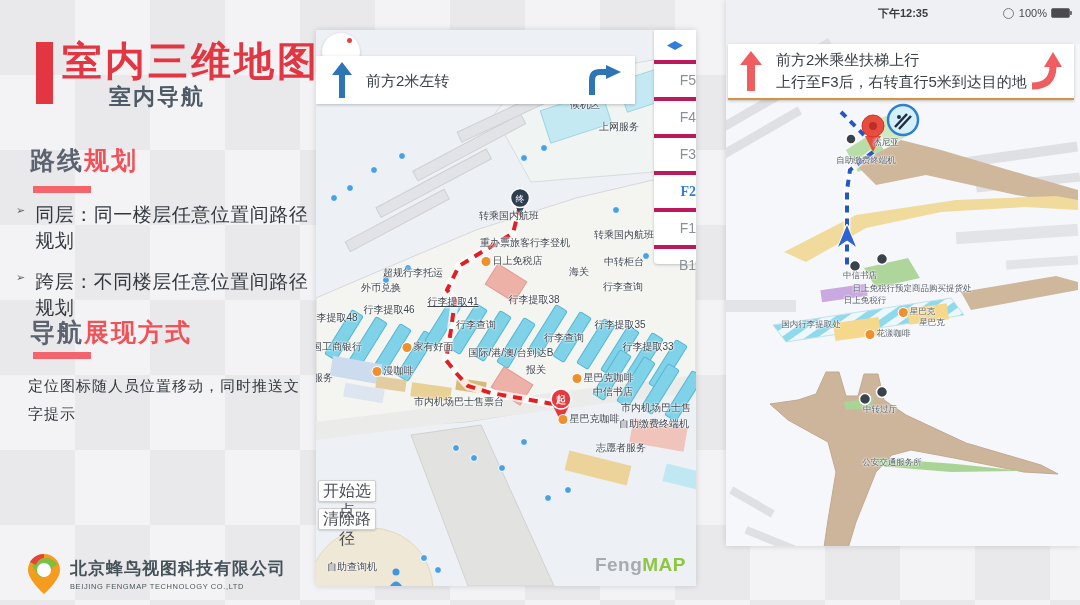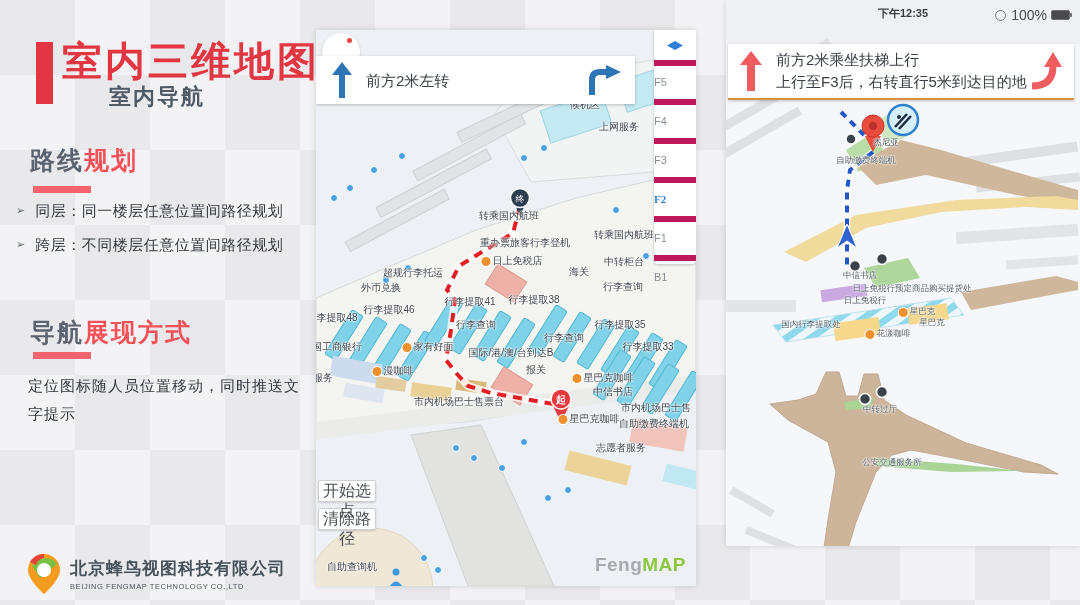--- a/index.html
+++ b/index.html
@@ -13,21 +13,21 @@
   
   .red-bar{position:absolute;left:36px;top:42px;width:17px;height:62px;background:#e23742;}
   .title{position:absolute;left:62px;top:34px;font-size:40px;font-weight:bold;color:#e23742;letter-spacing:3px;}
   .subtitle{position:absolute;left:64px;top:82px;font-size:22px;font-weight:bold;color:#4e5a66;letter-spacing:2px;margin-left:45px;}
   .sec-head{position:absolute;left:30px;font-size:25px;font-weight:bold;letter-spacing:2px;}
   .sec-head .dark{color:#5b6370;} .sec-head .red{color:#f25158;}
   .sec-underline{position:absolute;left:33px;width:58px;height:7px;background:#f4646c;}
   .bullets{position:absolute;left:16px;top:202px;width:300px;}
   .bullet{display:flex;align-items:flex-start;margin-bottom:15px;}
   .barrow{font-size:11px;color:#5a6068;margin:2px 10px 0 0;}
-  .bullet em{font-style:normal;font-size:15px;color:#33383f;letter-spacing:.5px;}
+  .bullet em{font-style:normal;font-size:19px;color:#33383f;letter-spacing:.5px;}
   .para{position:absolute;left:28px;top:372px;width:282px;font-size:15px;line-height:28px;color:#33383f;letter-spacing:1px;}
   .footer{position:absolute;left:26px;top:552px;display:flex;align-items:center;}
   .footer .txt{margin-left:8px;}
   .company-cn{font-size:17px;font-weight:bold;color:#45525a;letter-spacing:1px;}
   .company-en{font-size:7.5px;color:#48565c;letter-spacing:.6px;margin-top:2px;}
   
   .phone{position:absolute;overflow:hidden;box-shadow:0 0 6px rgba(0,0,0,.15);}
   .phone-mid{left:316px;top:30px;width:380px;height:556px;background:#edf0f4;}
   .phone-right{left:726px;top:0;width:354px;height:546px;background:#f6f7fa;}
   .label-layer{position:absolute;inset:0;pointer-events:none;z-index:3;}
@@ -40,34 +40,34 @@
   .nav-banner{position:absolute;background:#fff;box-shadow:0 1px 3px rgba(0,0,0,.22);display:flex;align-items:center;z-index:4;}
   .banner-mid{left:0;top:26px;width:319px;height:48px;}
   .banner-mid .ln{font-size:15px;color:#3a4047;line-height:21px;}
   .banner-text{flex:1;margin-left:14px;}
   .compass{position:absolute;left:6px;top:3px;width:38px;height:38px;border-radius:50%;background:#fff;box-shadow:0 1px 3px rgba(0,0,0,.2);z-index:2;}
   .compass::after{content:"";position:absolute;right:8px;top:5px;width:5px;height:5px;border-radius:50%;background:#e8413c;}
   
   .floor-panel{position:absolute;right:0;top:0;width:42px;height:234px;background:#fff;border-radius:0 0 4px 4px;
     box-shadow:0 1px 3px rgba(0,0,0,.22);z-index:5;}
   .collapse-row{height:30px;display:flex;align-items:center;justify-content:center;}
-  .floor{height:33px;line-height:33px;text-align:left;font-size:11px;color:#8a9097;border-top:6px solid #be185d;}
+  .floor{height:33px;line-height:33px;text-align:right;font-size:14px;color:#8a9097;border-top:4px solid #be185d;}
   .floor.active{color:#2f7fd6;font-weight:bold;font-family:Liberation Serif, serif;}
   
   .map-tools{position:absolute;left:2px;top:450px;z-index:4;}
   .map-btn{width:56px;height:20px;line-height:20px;text-align:center;background:#fff;border:1px solid #cfcfcf;border-radius:2px;
     font-size:16px;color:#4a4f55;box-shadow:0 1px 2px rgba(0,0,0,.15);margin-bottom:6px;}
   .brand{position:absolute;right:10px;bottom:10px;font-size:19px;font-weight:bold;letter-spacing:.5px;z-index:4;}
   .brand .feng{color:#a6abb0;} .brand .map{color:#8dc63f;}
   
   .statusbar{position:absolute;left:0;right:0;top:0;height:26px;z-index:6;}
   .statusbar .time{position:absolute;left:0;right:0;top:6px;text-align:center;font-size:11px;font-weight:bold;color:#3c3c40;}
   .status-right{position:absolute;right:10px;top:7px;display:flex;align-items:center;}
   .lockicon{width:9px;height:9px;border:1.5px solid #7c7c80;border-radius:50%;margin-right:5px;}
-  .battpct{font-size:14px;color:#4a4a4e;margin-right:4px;}
+  .battpct{font-size:11px;color:#4a4a4e;margin-right:4px;}
   .battery{width:17px;height:8px;border:1px solid #6e6e72;border-radius:2px;position:relative;background:#4a4a4e;}
   .battery::after{content:"";position:absolute;right:-3px;top:2px;width:2px;height:4px;background:#6e6e72;border-radius:0 1px 1px 0;}
   .banner-right{left:2px;top:44px;width:346px;height:54px;border-bottom:2px solid #d79044;}
   .banner-right .ln{font-size:15px;color:#3a4047;line-height:22px;}
   .topstrip{position:absolute;left:0;right:0;top:0;height:44px;background:#eff0f3;}
   svg{display:block;}
 </style>
 </head>
 <body>
 
@@ -281,21 +281,21 @@
         </span>
         <span class="maplabel" style="left: 308px; top: 232px;">
           <em>中转柜台</em>
         </span>
         <span class="maplabel" style="left: 263px; top: 242px;">
           <em>海关</em>
         </span>
         <span class="maplabel" style="left: 307px; top: 257px;">
           <em>行李查询</em>
         </span>
-        <span class="maplabel" style="left: 154px; top: 272px;">
+        <span class="maplabel" style="left: 137px; top: 272px; text-decoration: underline;">
           <em>行李提取41</em>
         </span>
         <span class="maplabel" style="left: 218px; top: 270px;">
           <em>行李提取38</em>
         </span>
         <span class="maplabel" style="left: 73px; top: 280px;">
           <em>行李提取46</em>
         </span>
         <span class="maplabel" style="left: 16px; top: 288px;">
           <em>行李提取48</em>

